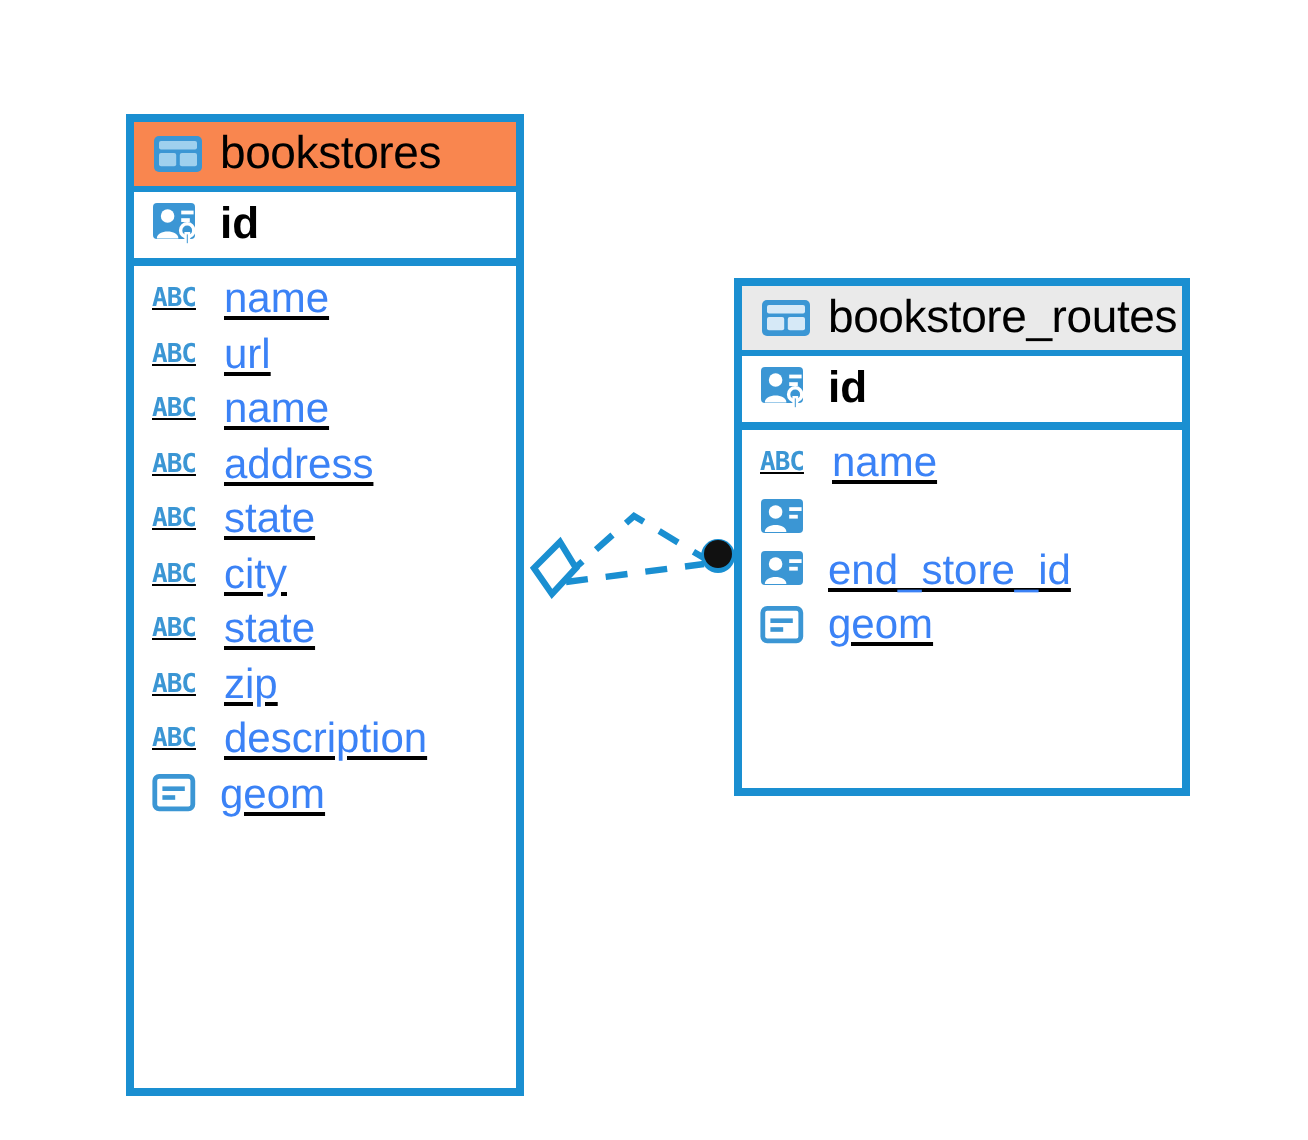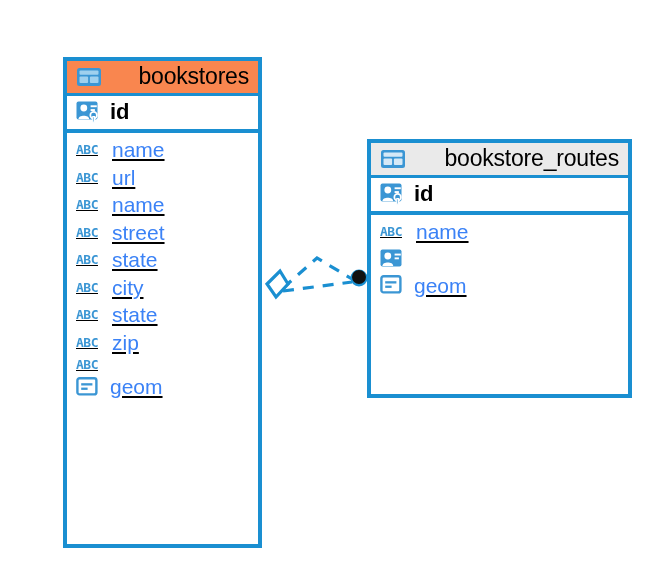--- a/index.html
+++ b/index.html
@@ -15,21 +15,20 @@
   .entity{
     position:absolute;
     box-sizing:border-box;
     border:4px solid #1a8fd1;
     background:#ffffff;
   }
   .entity-header{
     display:flex;align-items:center;gap:8px;
     padding:4px 9px 5px 9px;
     box-sizing:border-box;
-    justify-content:space-between;
   }
   .entity-header.accent{background:#f9864f;}
   .entity-header.neutral{background:#eaeaea;}
   .entity-title{
     font-size:23px;color:#000;line-height:1.0;
     white-space:nowrap;letter-spacing:-0.2px;
   }
   .pk-row{
     display:flex;gap:8px;
     padding:5px 9px 6px 9px;
@@ -113,53 +112,54 @@
       <div class="field-row">
         <span class="abc-ico">ABC</span>
         <span class="field-label">url</span>
       </div>
       <div class="field-row">
         <span class="abc-ico">ABC</span>
         <span class="field-label">name</span>
       </div>
       <div class="field-row">
         <span class="abc-ico">ABC</span>
-        <span class="field-label">street</span>
+        <span class="field-label">address</span>
       </div>
       <div class="field-row">
         <span class="abc-ico">ABC</span>
         <span class="field-label">state</span>
       </div>
       <div class="field-row">
         <span class="abc-ico">ABC</span>
         <span class="field-label">city</span>
       </div>
       <div class="field-row">
         <span class="abc-ico">ABC</span>
         <span class="field-label">state</span>
       </div>
       <div class="field-row">
         <span class="abc-ico">ABC</span>
         <span class="field-label">zip</span>
       </div>
       <div class="field-row">
         <span class="abc-ico">ABC</span>
+        <span class="field-label">description</span>
       </div>
       <div class="field-row">
         <svg class="ico" width="26" height="22" viewBox="0 0 26 22">
           <rect x="1.4" y="2.2" width="19" height="16.2" rx="2.2" fill="#ffffff" stroke="#3b96d4" stroke-width="2.4"></rect>
           <rect x="5.2" y="7.2" width="11.2" height="2.3" fill="#3b96d4"></rect>
           <rect x="5.2" y="11.6" width="6.4" height="2.3" fill="#3b96d4"></rect>
         </svg>
         <span class="field-label">geom</span>
       </div>
     </div>
   </div>
 
-  <div class="entity" style="left:367px;top:139px;width:265px;height:259px;">
+  <div class="entity" style="left:367px;top:139px;width:228px;height:259px;">
 
     <div class="entity-header neutral">
       <svg class="ico" width="26" height="20" viewBox="0 0 26 20">
         <rect x="1" y="1" width="24" height="18" rx="2.5" fill="#3b96d4"></rect>
         <rect x="3.5" y="3.5" width="19" height="4.2" rx="1" fill="#d6e9f7"></rect>
         <rect x="3.5" y="9.5" width="8.6" height="6.6" rx="1" fill="#d6e9f7"></rect>
         <rect x="13.9" y="9.5" width="8.6" height="6.6" rx="1" fill="#d6e9f7"></rect>
       </svg>
       <span class="entity-title">bookstore_routes</span>
     </div>
@@ -187,20 +187,30 @@
         <svg class="ico" width="26" height="22" viewBox="0 0 26 22">
           <rect x="0.5" y="1.5" width="21" height="17" rx="2" fill="#3b96d4"></rect>
           <circle cx="7.8" cy="8" r="3.4" fill="#ffffff"></circle>
           <path d="M 2.4 18.0 C 2.4 13.4 13.2 13.4 13.2 18.0 Z" fill="#ffffff"></path>
           <rect x="14.6" y="5.6" width="6.2" height="1.9" fill="#ffffff"></rect>
           <rect x="14.6" y="9.4" width="4.3" height="1.9" fill="#ffffff"></rect>
         </svg>
       </div>
       <div class="field-row">
         <svg class="ico" width="26" height="22" viewBox="0 0 26 22">
+          <rect x="0.5" y="1.5" width="21" height="17" rx="2" fill="#3b96d4"></rect>
+          <circle cx="7.8" cy="8" r="3.4" fill="#ffffff"></circle>
+          <path d="M 2.4 18.0 C 2.4 13.4 13.2 13.4 13.2 18.0 Z" fill="#ffffff"></path>
+          <rect x="14.6" y="5.6" width="6.2" height="1.9" fill="#ffffff"></rect>
+          <rect x="14.6" y="9.4" width="4.3" height="1.9" fill="#ffffff"></rect>
+        </svg>
+        <span class="field-label">end_store_id</span>
+      </div>
+      <div class="field-row">
+        <svg class="ico" width="26" height="22" viewBox="0 0 26 22">
           <rect x="1.4" y="2.2" width="19" height="16.2" rx="2.2" fill="#ffffff" stroke="#3b96d4" stroke-width="2.4"></rect>
           <rect x="5.2" y="7.2" width="11.2" height="2.3" fill="#3b96d4"></rect>
           <rect x="5.2" y="11.6" width="6.4" height="2.3" fill="#3b96d4"></rect>
         </svg>
         <span class="field-label">geom</span>
       </div>
     </div>
   </div>
 
 </div>

